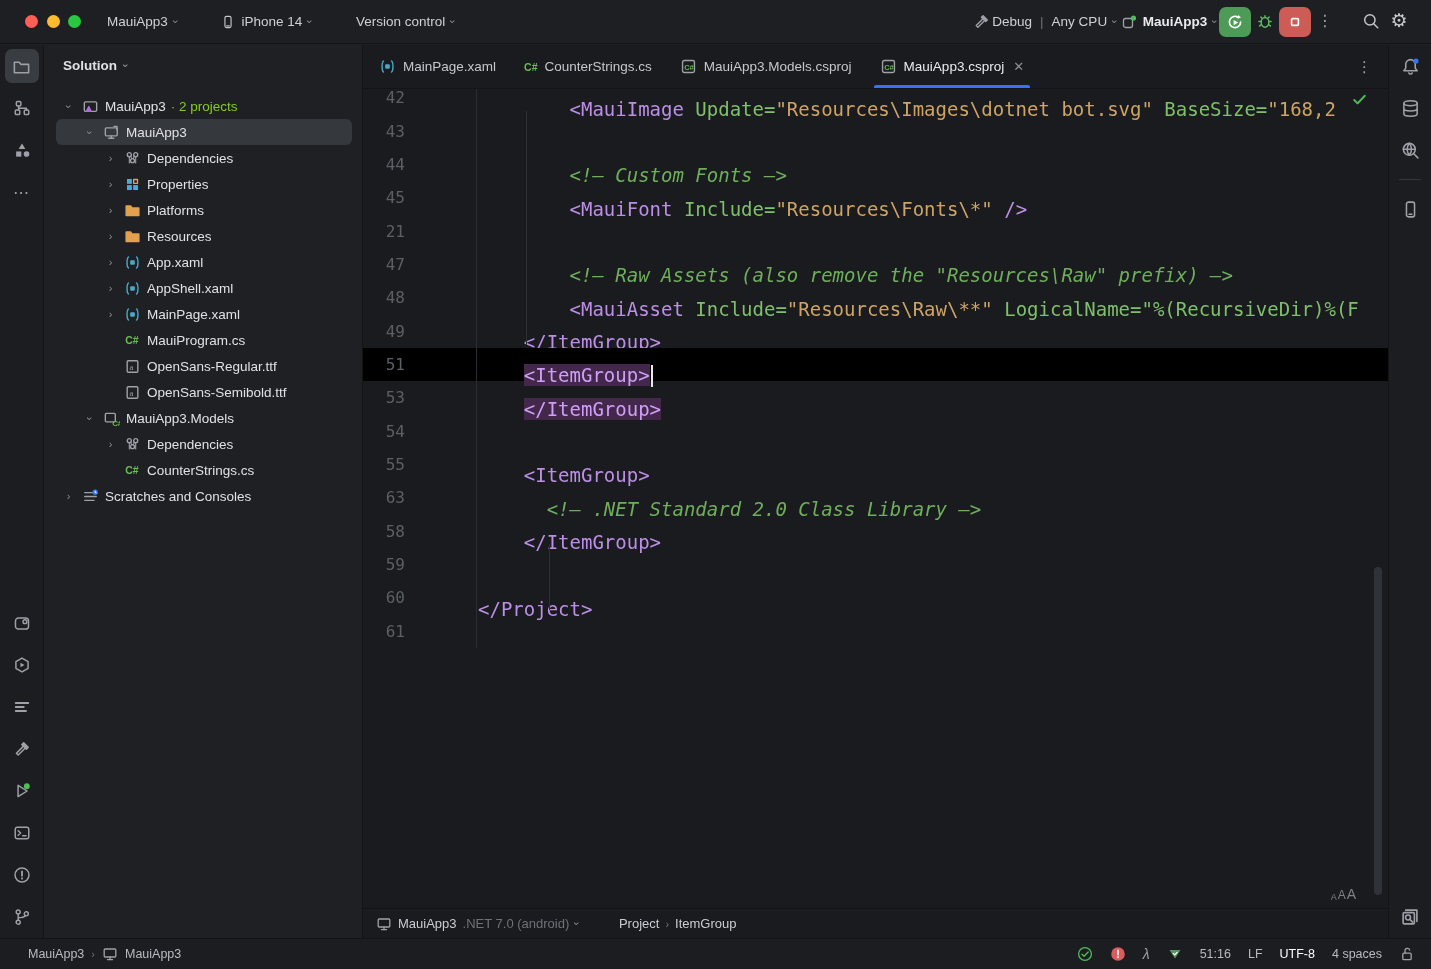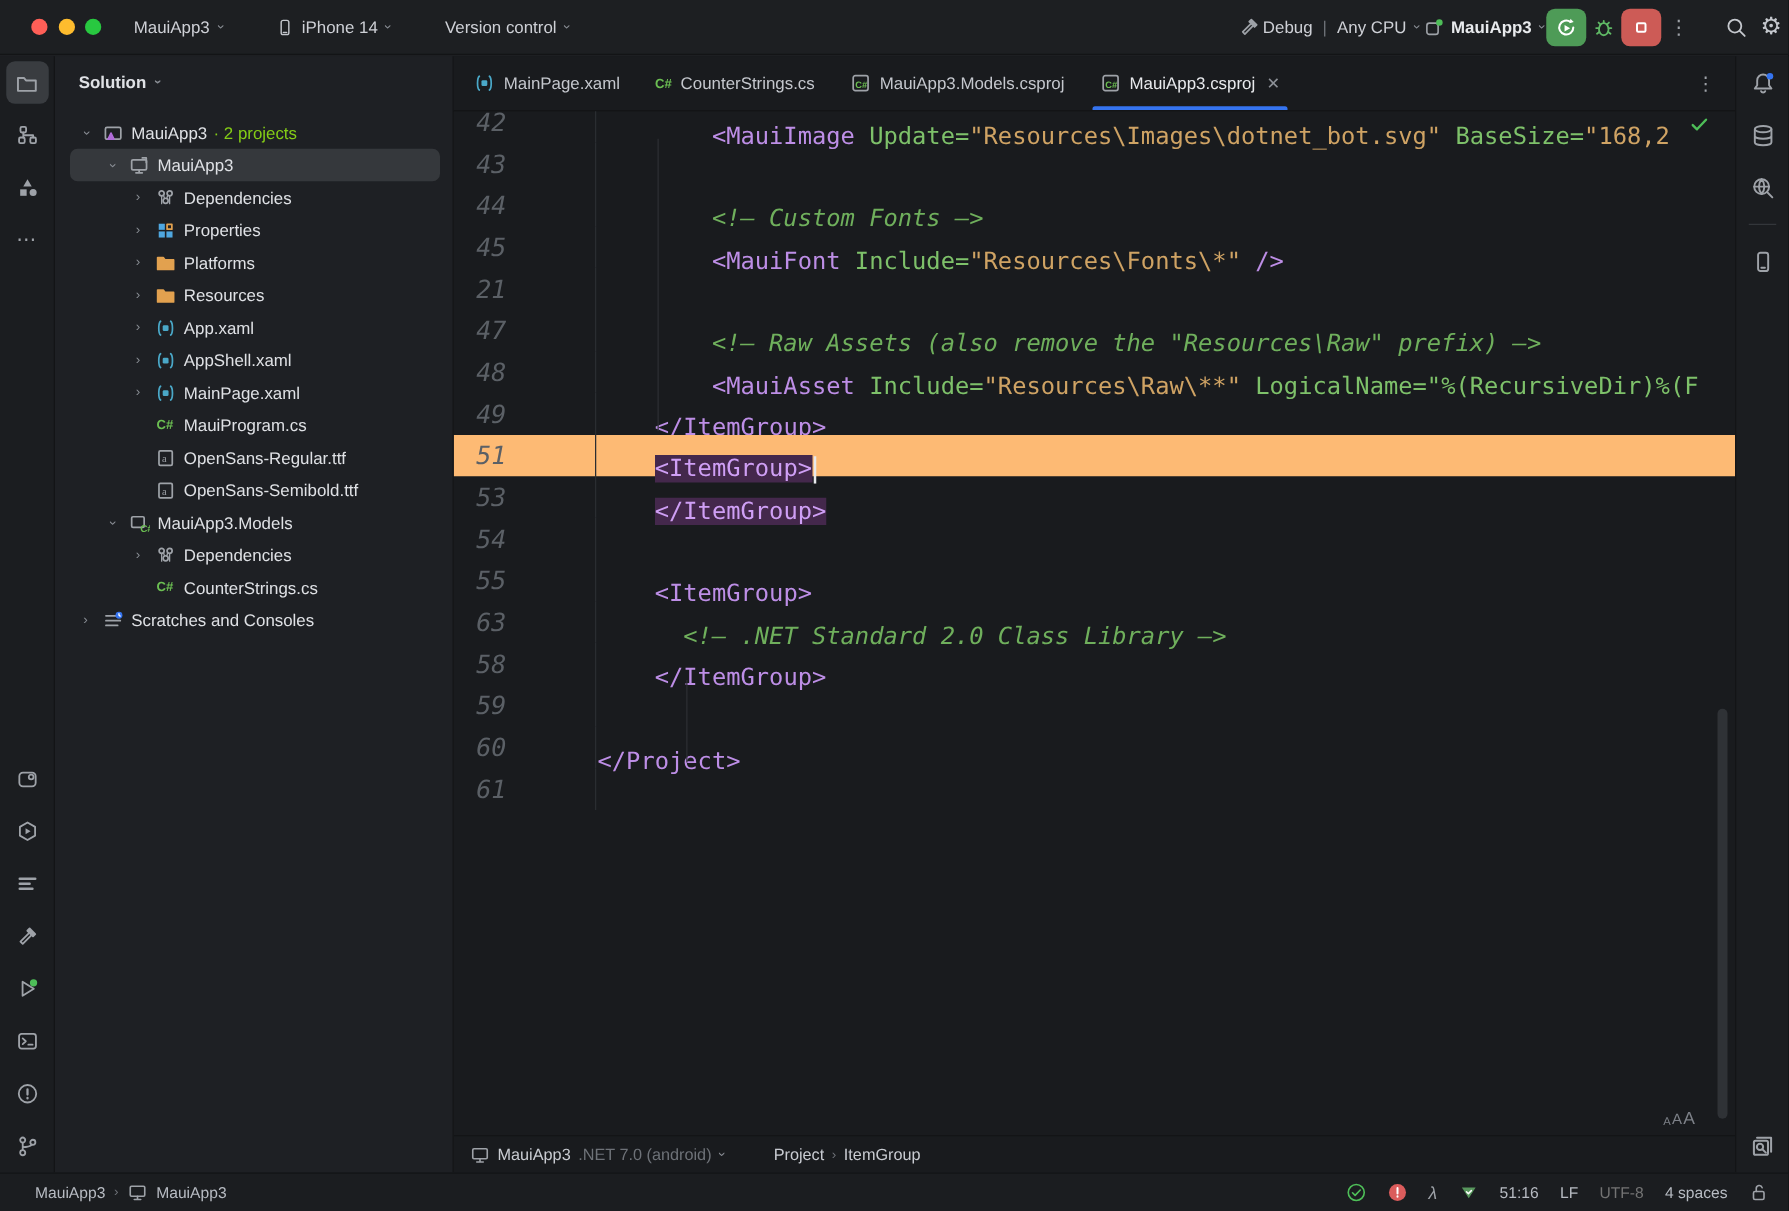--- a/index.html
+++ b/index.html
@@ -10,21 +10,21 @@
 
   
   .titlebar { position:absolute; left:0; top:0; width:1431px; height:44px; background:#1d1f22;
               border-bottom:1px solid #131416; display:flex; align-items:center; }
   .traffic { display:flex; gap:8.5px; margin-left:25px; }
   .traffic span { width:13px; height:13px; border-radius:50%; display:block; }
   .tb-item { display:flex; align-items:center; gap:6px; color:#ced0d6; font-size:13.5px;
              padding:5px 8px; border-radius:6px; cursor:default; }
   .chev { color:#888c93; font-size:11px; display:inline-block; transform:rotate(90deg); line-height:1; }
   .chev.up0 { transform:none; }
-  .tb-right { margin-left:auto; display:flex; align-items:center; margin-right:0; }
+  .tb-right { margin-left:auto; display:flex; margin-right:18px; }
   .runbtn { width:32px; height:30px; border-radius:7px; display:flex; align-items:center; justify-content:center; }
   .runbtn.green { background:#4e9b57; }
   .runbtn.red { background:#cd5b56; }
   .ghosticon { width:28px; height:28px; display:flex; align-items:center; justify-content:center; }
   .bold { font-weight:bold; color:#e8eaed; }
   .pipe { color:#6e7278; padding:0 2px; }
 
   
   .mid { position:absolute; left:0; top:45px; width:1431px; height:893px; display:flex; }
   .strip { width:44px; background:#1b1d20; display:flex; flex-direction:column; align-items:center; }
@@ -56,24 +56,24 @@
          position:relative; }
   .tab.active { color:#e8eaed; }
   .tab.active::after { content:""; position:absolute; left:8px; right:8px; bottom:0; height:3px;
                        background:#3574f0; border-radius:2px 2px 0 0; }
   .tab .close { color:#8c9097; font-size:13px; margin-left:2px; }
   .tab-kebab { margin-left:auto; align-self:center; color:#9ea2a8; font-size:15px; padding:0 16px; }
 
   .codewrap { flex:1; position:relative; overflow:hidden; font-family:"DejaVu Sans Mono","Liberation Mono",monospace; }
   .rows { position:absolute; left:0; right:0; top:-8px; }
   .crow { height:33.35px; display:flex; align-items:center; white-space:pre; position:relative; }
-  .crow.cur { background:#fdba74; }
+  .crow.cur { background:#000000; }
   .gut { width:114px; flex:none; display:flex; align-items:center; height:100%;
          border-right:1px solid #2a2d31; }
-  .lnum { width:42px; text-align:right; color:#5b6066; font-size:20px;font-style:italic; }
+  .lnum { width:42px; text-align:right; color:#5b6066; font-size:16px; }
   .ctext { padding-left:1px; font-size:19px; letter-spacing:0; overflow:hidden; flex:1;margin-top:22px; }
   .t { color:#bd8ee6; }
   .a { color:#7ec16a; }
   .s { color:#cfa364; }
   .c { color:#6faf5c; font-style:italic; }
   .m { color:#7ec16a; }
   .h { color:#cf9ff5; background:#44284c; }
   .caret { display:inline-block; width:2px; height:22px; background:#e8eaed; vertical-align:middle; margin-left:1px; }
   .guide { position:absolute; width:1px; background:#2c2f33; }
   .okcheck { position:absolute; right:20px; top:2px; }
@@ -87,21 +87,21 @@
   .crumb-dim { color:#6e7278; }
   .crumb-sep { color:#6e7278; font-size:11px; }
   .crumb-gap { width:28px; }
 
   
   .statusbar { position:absolute; left:0; bottom:0; width:1431px; height:31px; background:#1b1d20;
                border-top:1px solid #131416; display:flex; align-items:center; font-size:12.5px; color:#b7bbc2; }
   .sb-left { display:flex; align-items:center; gap:7px; margin-left:28px; }
   .sb-right { margin-left:auto; display:flex; align-items:center; gap:17px; margin-right:16px; }
   .sb-item { display:flex; align-items:center; }
-  .sb-dim { color:#737373; }
+  .sb-dim { color:#ffffff; }
 
   .ic { display:inline-flex; align-items:center; justify-content:center; }
   svg { display:block; }
   .cs-glyph { color:#6bbe52; font-weight:bold; font-size:10.5px; font-family:"Liberation Sans",sans-serif; }
 </style>
 </head>
 <body>
 
 <div class="app">
 

